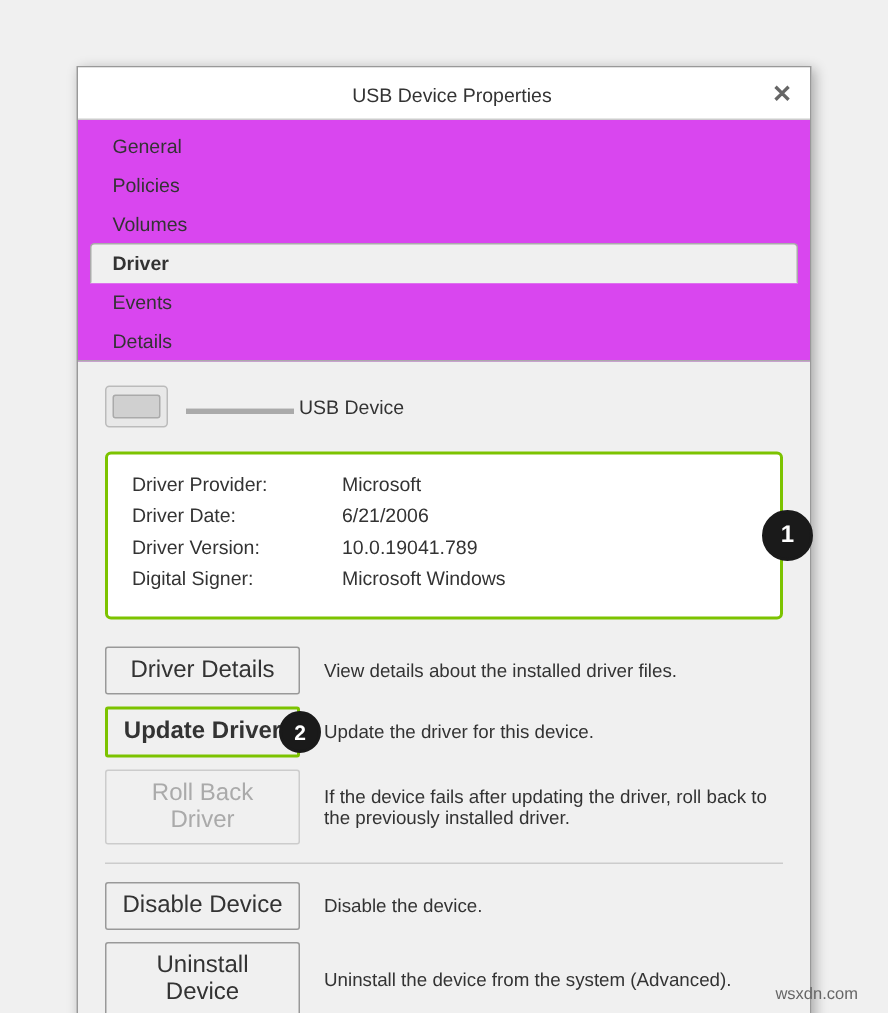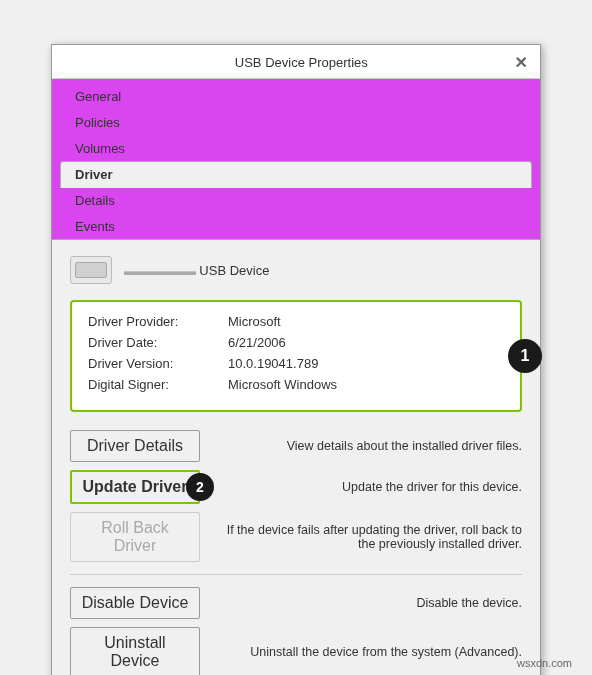--- a/index.html
+++ b/index.html
@@ -169,21 +169,20 @@
       background: #f0f0f0;
     }
     .action-btn.highlighted {
       border: 2px solid #7cc300;
       font-weight: 600;
     }
     .btn-desc {
       font-size: 12.5px;
       color: #333;
       flex: 1;
-      text-align: right;
     }
     .circle-badge-2 {
       position: absolute;
       left: 116px;
       top: 50%;
       transform: translateY(-50%);
       width: 28px;
       height: 28px;
       background: #1a1a1a;
       border-radius: 50%;
@@ -236,22 +235,22 @@
     <div style="width:24px"></div>
     <span class="title-bar-title">USB Device Properties</span>
     <span class="title-bar-close">✕</span>
   </div>
 
   <div class="tabs-bar">
     <div class="tab">General</div>
     <div class="tab">Policies</div>
     <div class="tab">Volumes</div>
     <div class="tab active">Driver</div>
+    <div class="tab">Events</div>
     <div class="tab">Details</div>
-    <div class="tab">Events</div>
   </div>
 
   <div class="content">
 
     <div class="device-header">
       <div class="usb-icon"></div>
       <span class="device-name">
         <span style="color:#aaa; font-size:12px;">▬▬▬▬▬▬ </span><span>USB Device</span>
       </span>
     </div>

